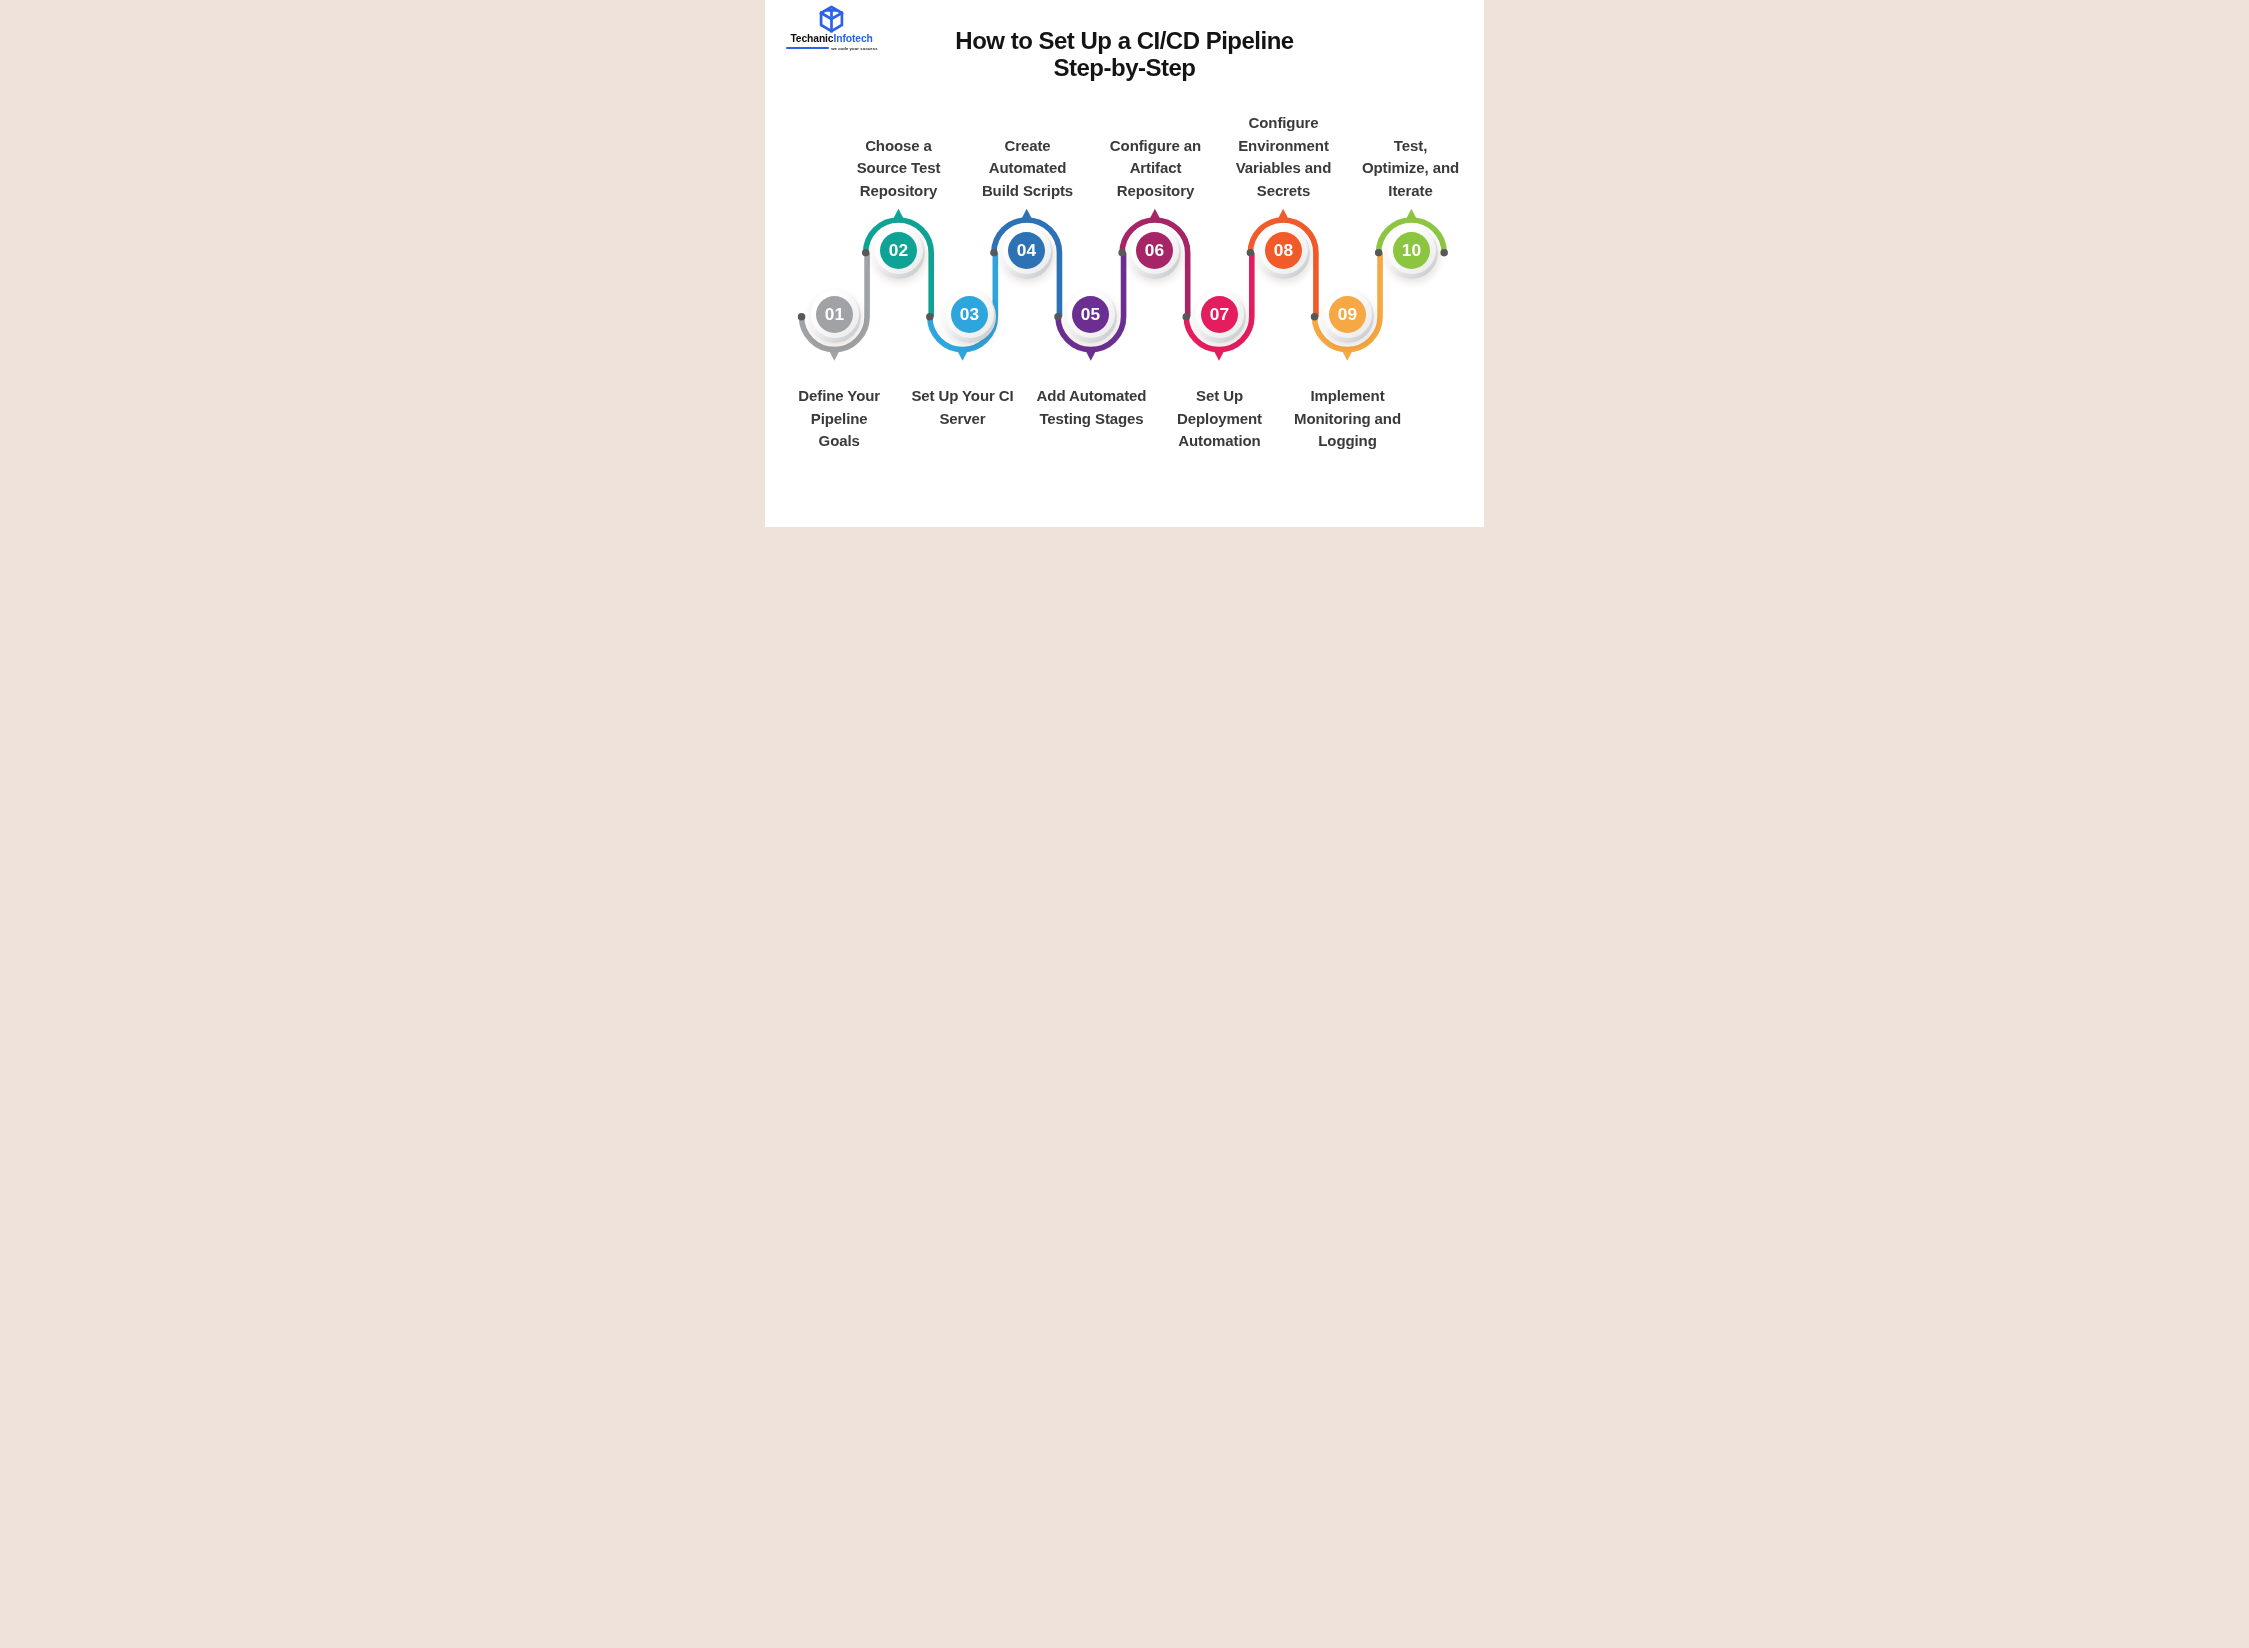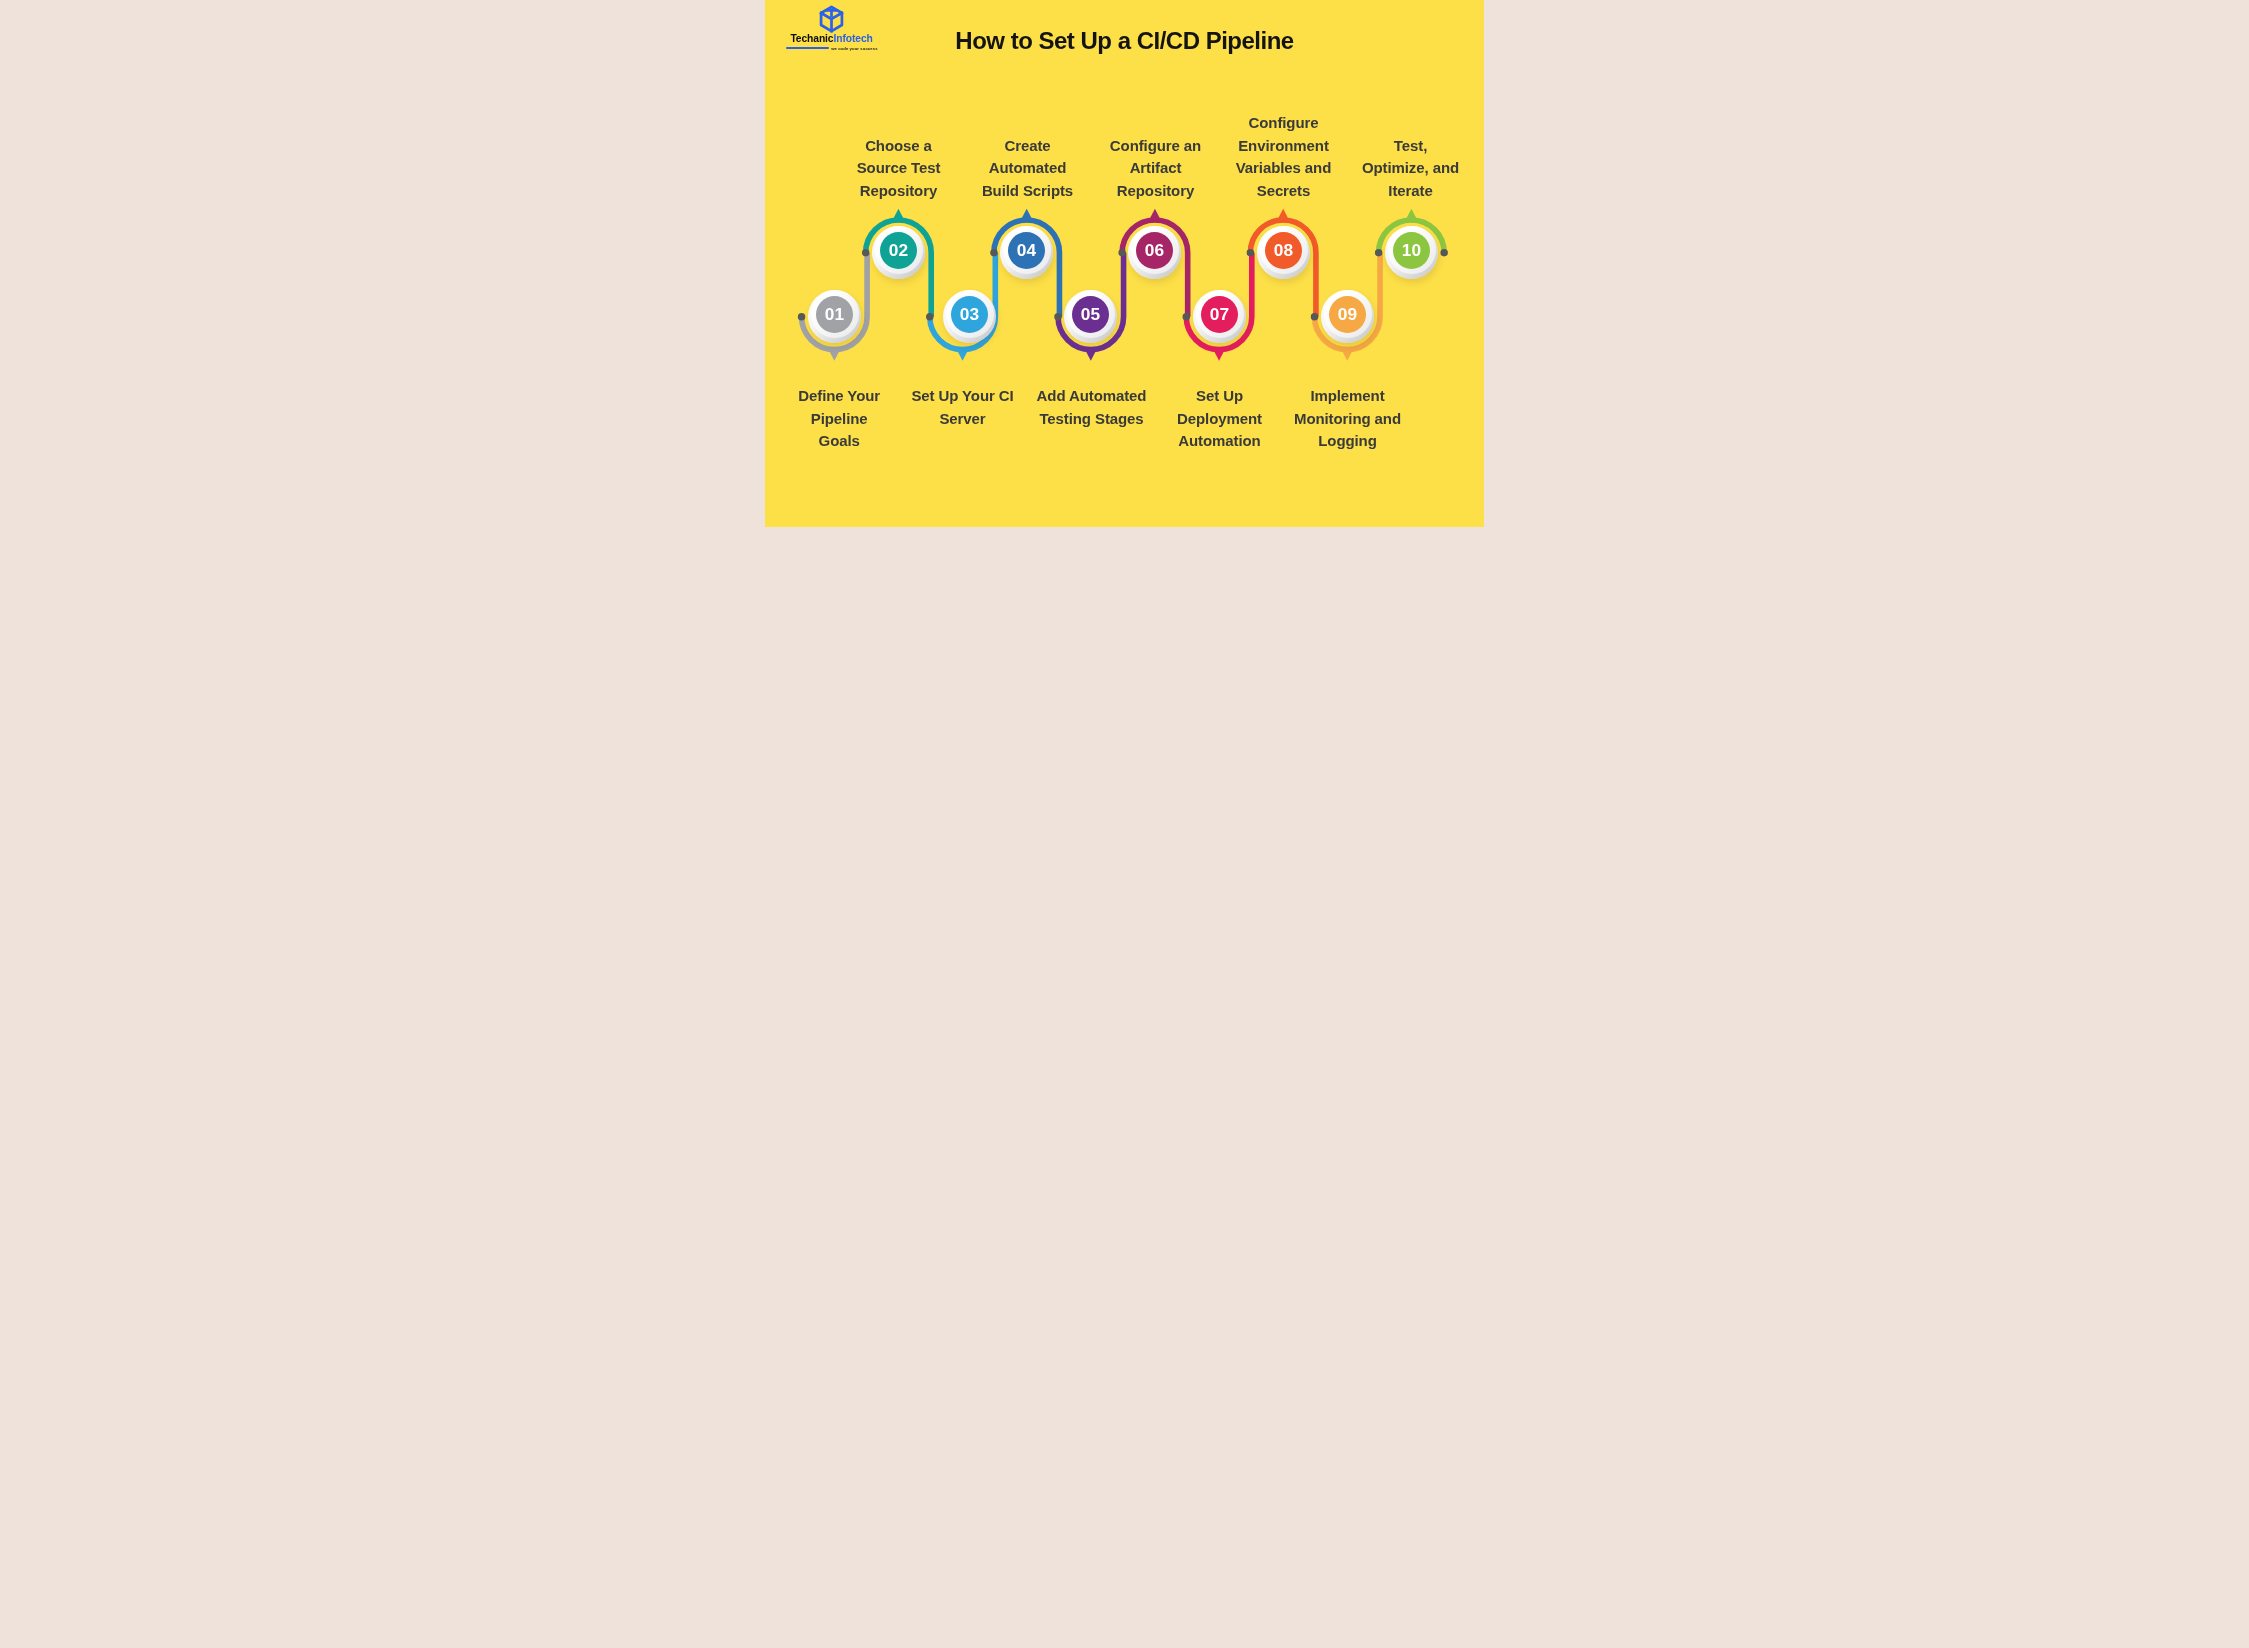--- a/index.html
+++ b/index.html
@@ -36,37 +36,38 @@
         display:flex;align-items:center;justify-content:center;}
   .num{color:#ffffff;font-size:17.3px;font-weight:700;letter-spacing:0.2px;}
   
   .step-label{position:absolute;width:141px;text-align:center;z-index:2;
               color:#3A3A3A;font-size:15px;font-weight:700;line-height:1.5;
               white-space:pre-line;letter-spacing:-0.1px;}
 </style>
 </head>
 <body>
 
-<div class="canvas" style="background: #fde047;">
+<div class="canvas" style="background: #ffffff;">
 
   <div class="logo">
     <svg class="cube" viewBox="0 0 60 66" aria-hidden="true">
       <path d="M30 4 L55 18.5 V47.5 L30 62 L5 47.5 V18.5 Z"></path>
       <path d="M30 62 V33 M30 33 L5 18.5 M30 33 L55 18.5"></path>
       <path d="M19 12.5 L41 12.5 M30 11 V25"></path>
     </svg>
     <div class="brand"><span class="b1">Techanic</span><span class="b2">Infotech</span></div>
     <div class="tagrow">
       <span class="bar"></span>
       <span class="tag">we code your success</span>
     </div>
   </div>
 
   <div class="title">
     <div>How to Set Up a CI/CD Pipeline</div>
+    <div>Step-by-Step</div>
   </div>
 
   <svg id="pipe" aria-hidden="true" viewBox="0 0 1536 1126">
       <path d="M 78 677 A 70 70 0 0 0 218 677 L 218 540" fill="none" stroke="#A0A2A5" stroke-width="12"></path>
       <path d="M 215 540 A 70 70 0 0 1 355 540 L 355 677" fill="none" stroke="#0FA396" stroke-width="12"></path>
       <path d="M 352 677 A 70 70 0 0 0 492 677 L 492 540" fill="none" stroke="#2EA5DC" stroke-width="12"></path>
       <path d="M 489 540 A 70 70 0 0 1 629 540 L 629 677" fill="none" stroke="#2C72B5" stroke-width="12"></path>
       <path d="M 626 677 A 70 70 0 0 0 766 677 L 766 540" fill="none" stroke="#6B2F92" stroke-width="12"></path>
       <path d="M 763 540 A 70 70 0 0 1 903 540 L 903 677" fill="none" stroke="#A52567" stroke-width="12"></path>
       <path d="M 900 677 A 70 70 0 0 0 1040 677 L 1040 540" fill="none" stroke="#E41D5E" stroke-width="12"></path>

